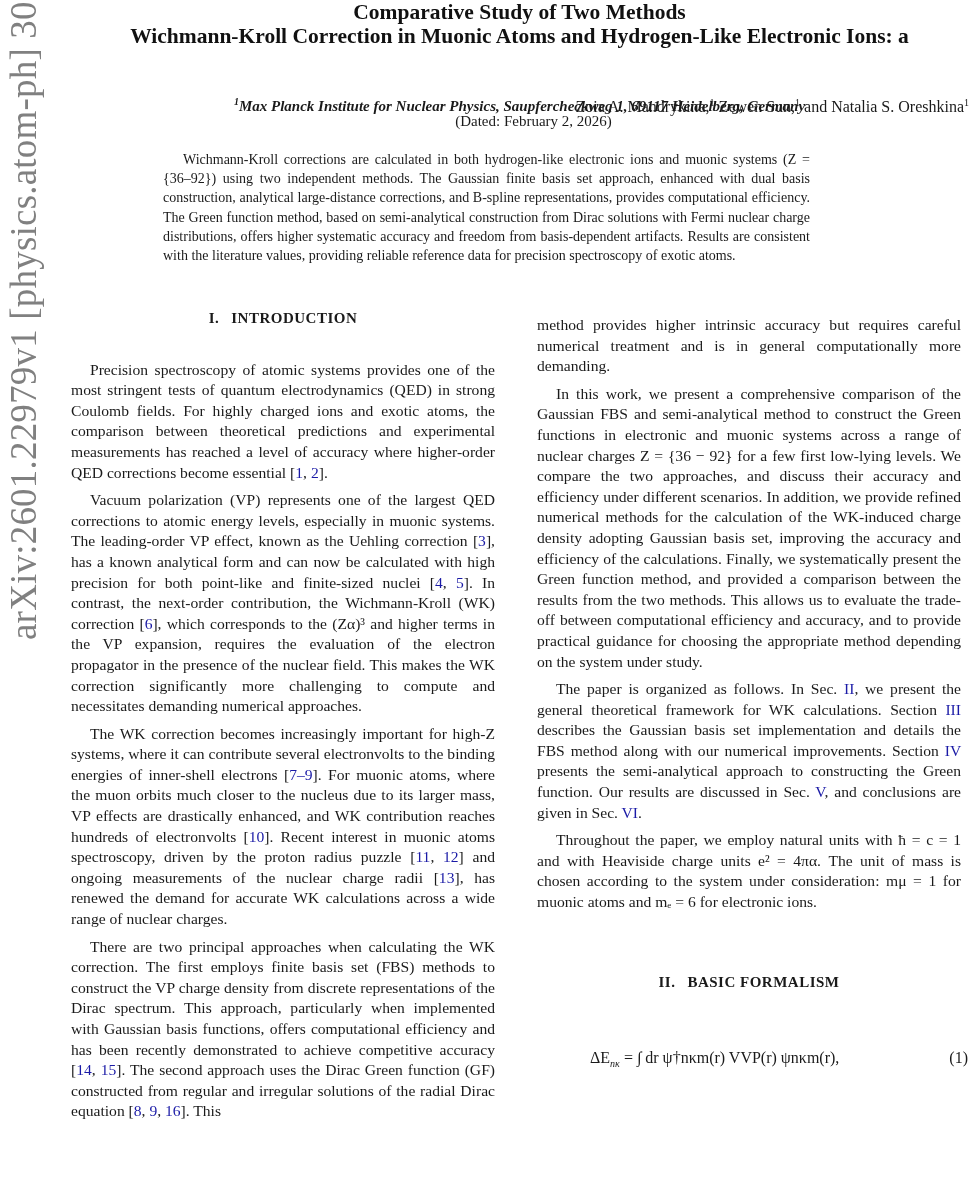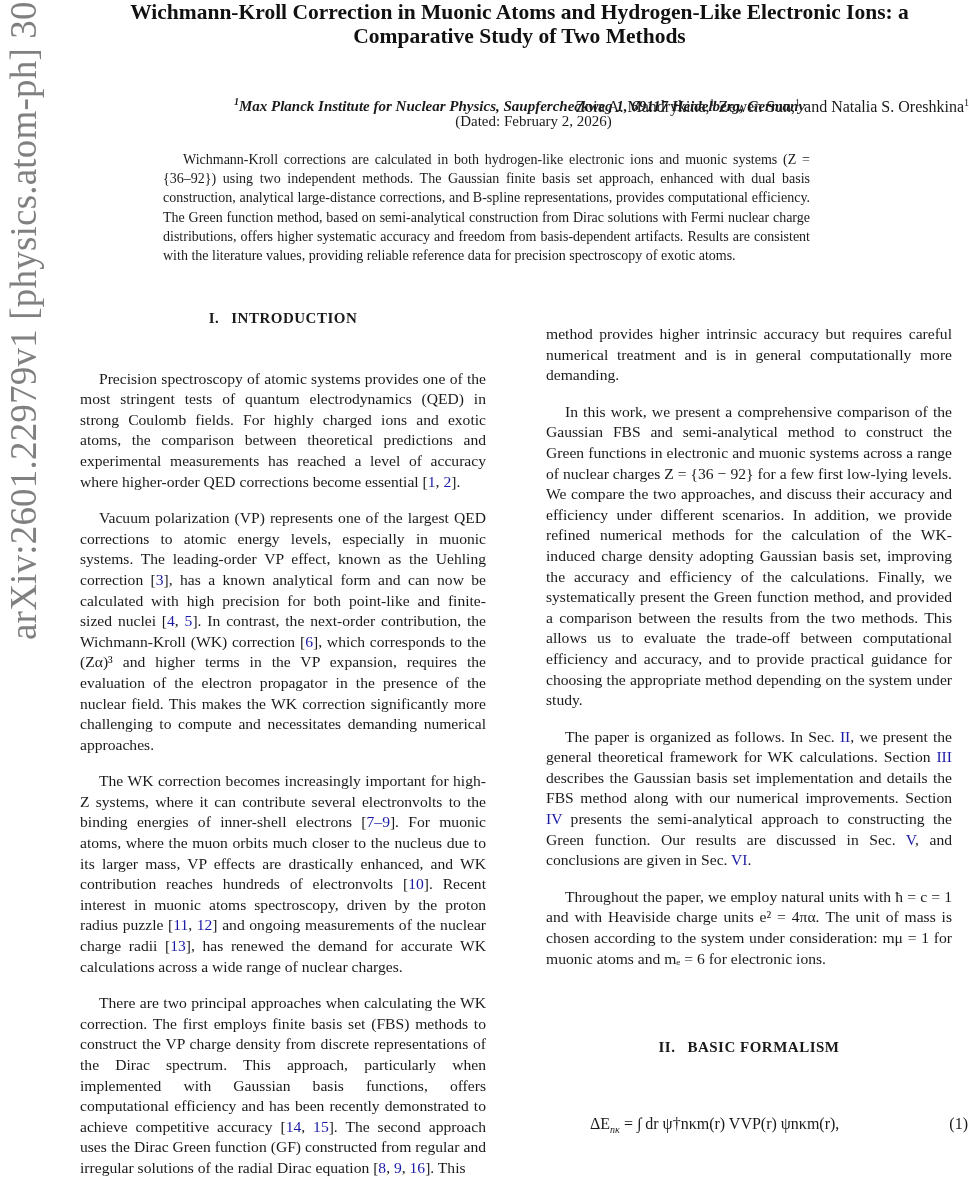--- a/index.html
+++ b/index.html
@@ -70,21 +70,21 @@
   .col-right { left: 530px; top: 308px; width: 438px; }
 
   .section-heading {
     text-align: center;
     font-weight: bold;
     font-size: 15px;
     letter-spacing: 0.5px;
     margin: 0;
   }
   .section-heading .num { margin-right: 12px; }
-  .col p { margin: 16px; text-indent: 19px; }
+  .col p { margin: 7px; text-indent: 19px; }
   .col p.noindent { text-indent: 0; }
   .cite { color: #1a1aa6; }
   .math { font-style: italic; }
   .spacer-intro { height: 24px; }
   .spacer-sec2 { height: 52px; }
   .spacer-sec2b { height: 24px; }
 
   .equation {
     position: relative;
     height: 44px;
@@ -101,22 +101,22 @@
   sub, sup { font-size: 10px; }
 </style>
 </head>
 <body>
 
 <div class="page">
 
   <div class="arxiv-stamp">arXiv:2601.22979v1  [physics.atom-ph]  30 Jan 2026</div>
 
   <div class="title">
+    <div>Comparative Study of Two Methods</div>
     <div>Wichmann-Kroll Correction in Muonic Atoms and Hydrogen-Like Electronic Ions: a</div>
-    <div>Comparative Study of Two Methods</div>
   </div>
 
   <div class="authors">
     <span>Zoia A. Mandrykina,</span><sup>1</sup>
     <span>Zewen Sun,</span><sup>1</sup>
     <span>and Natalia S. Oreshkina</span><sup>1</sup>
   </div>
 
   <div class="affil">
     <sup>1</sup><span>Max Planck Institute for Nuclear Physics, Saupfercheckweg 1, 69117 Heidelberg, Germany</span>

